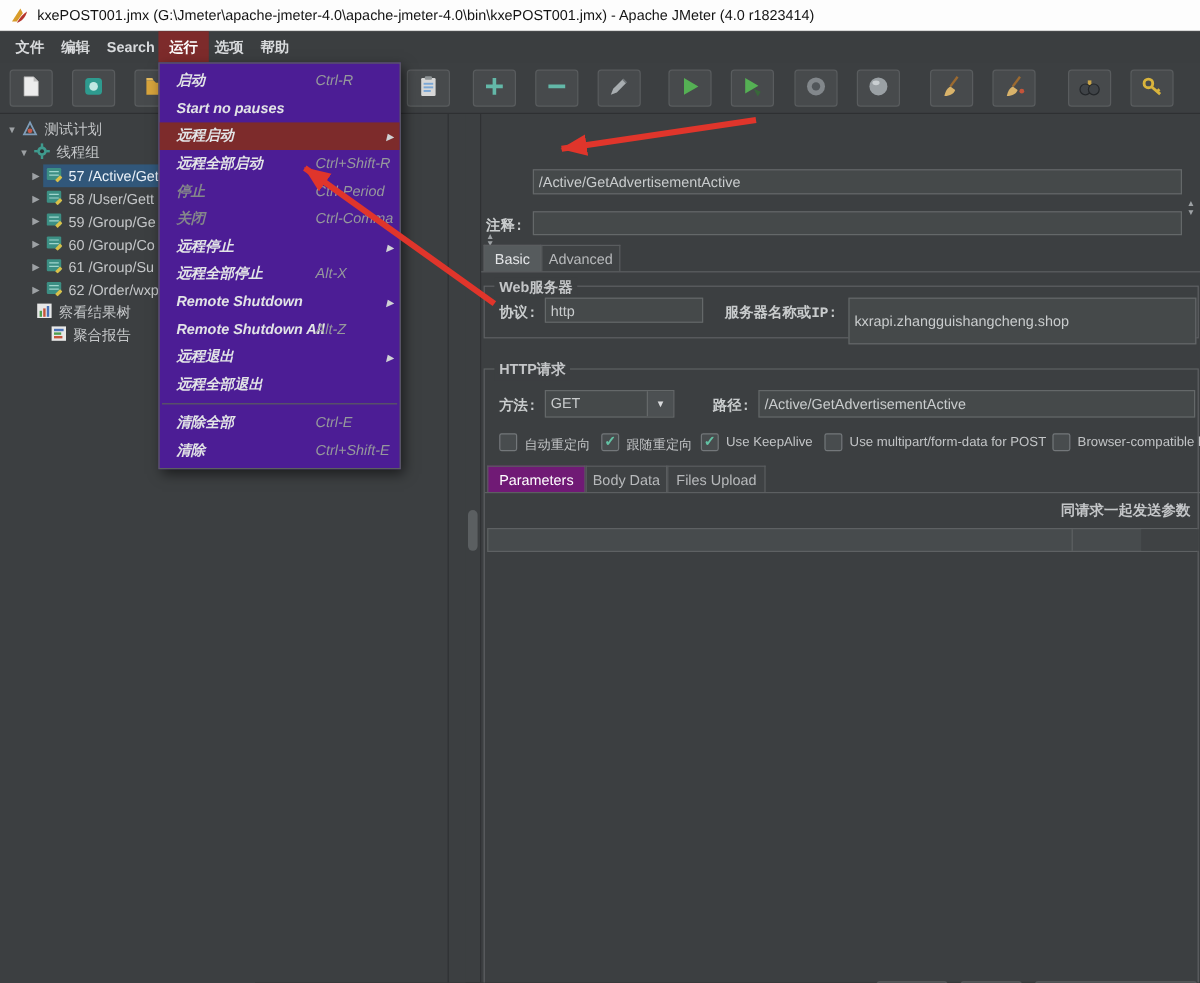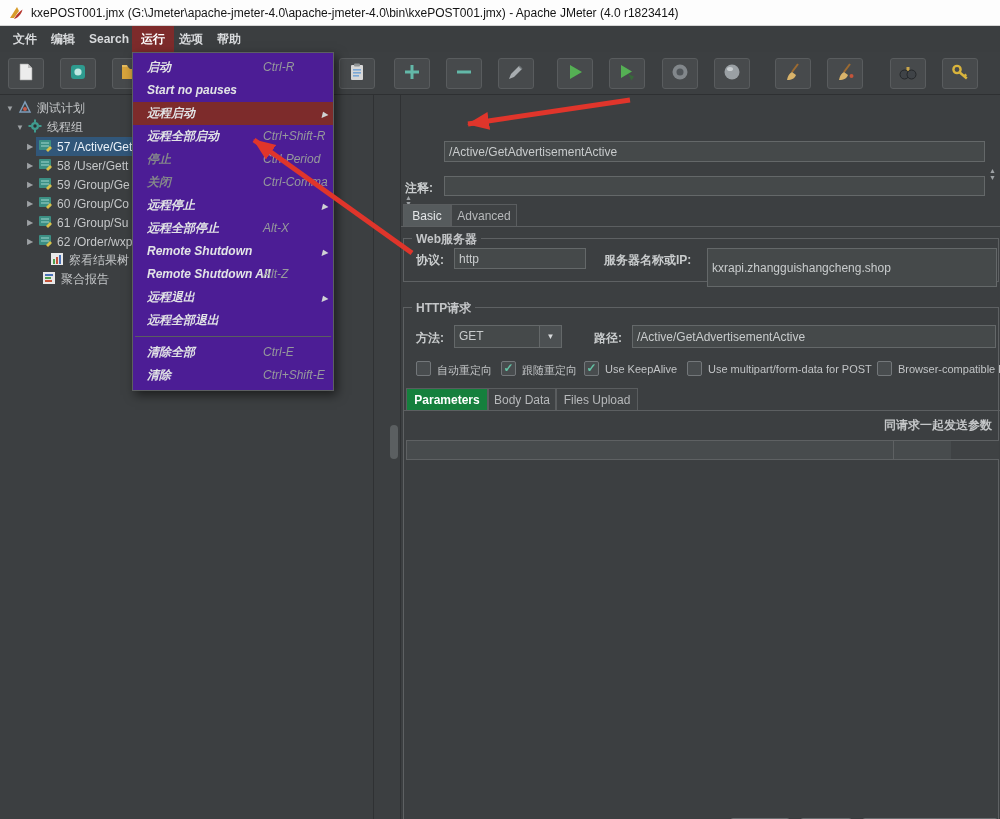--- a/index.html
+++ b/index.html
@@ -54,28 +54,28 @@
              border:1px solid #5c5f61; box-shadow:3px 4px 10px rgba(0,0,0,.55);
              z-index:55; padding:1px 0; }
   .sitem { height:24px; line-height:24px; padding:0 8px; font-weight:bold;
            color:#e6e8ea; white-space:nowrap; }
 
   
   .main { position:absolute; left:400px; top:95px; width:600px; height:724px;
           background:#3c3f41; border-left:1px solid #2f3133; }
   .fld { position:absolute; background:#45494a; border:1px solid #646869; color:#c9cccd;
          font-family:"Liberation Sans", sans-serif; font-size:12px; padding:0 4px; outline:none; }
-  .glabel { position:absolute; font-weight:bold; color:#c9cccd; white-space:nowrap; }
+  .glabel { position:absolute; font-weight:bold; color:#c9cccd; white-space:nowrap;font-family:Liberation Mono, monospace; }
   .grp { position:absolute; border:1px solid #5e6163; }
   .gt { position:absolute; left:8px; top:-8px; background:#3c3f41; padding:0 4px;
         font-weight:bold; color:#c4c6c8; }
   .tab { position:absolute; height:22px; line-height:22px; text-align:center;
          background:#3f4244; border:1px solid #5a5d5f; border-bottom:none; color:#b7b9bb; }
   .tab.on { background:#565b5d; color:#e4e6e8; }
-  .btab.on { background:#15803d; color:#ffffff;font-weight:bold; }
+  .btab.on { background:#701a75; color:#ffffff; }
   .cbbox { position:absolute; width:15px; height:15px; background:#484c4e;
            border:1px solid #73777a; border-radius:2px; text-align:center; line-height:13px; }
   .cbbox .check { color:#63c2a4; font-weight:bold; font-size:12px; }
   .cblab { position:absolute; font-size:11px; color:#c2c4c6; white-space:nowrap; }
   .btnx { position:absolute; height:24px; background:#474b4d; border:1px solid #6a6e70;
           border-radius:3px; color:#cdd0d2; font-weight:bold; font-size:12px;
           font-family:"Liberation Sans", sans-serif; }
   .combo-arrow { position:absolute; right:0; top:0; width:22px; height:21px; background:#4c5052;
                  border-left:1px solid #646869; text-align:center; line-height:21px;
                  font-size:8px; color:#d8dadc; }
@@ -292,21 +292,21 @@
       <span class="tw">▶</span>
       <span class="selwrap">
         <span><svg width="14" height="14" viewBox="0 0 14 14">
               <rect x="1" y="2" width="12" height="10" rx="1" fill="#3c8f84"></rect>
               <path d="M3 5h8M3 8h8" stroke="#9fd6cd" stroke-width="1"></path>
               <path d="M8 12l4-4 2 2-4 4z" fill="#d9c04a"></path>
             </svg></span>
         <span class="tlabel">62 /Order/wxp</span>
       </span>
     </div>
-    <div class="trow" style="left:48px; top:156px;text-align:center;">
+    <div class="trow" style="left:28px; top:156px;text-align:center;">
       <span class="selwrap">
         <span><svg width="14" height="14" viewBox="0 0 14 14">
               <rect x="1" y="1" width="12" height="12" fill="#e8e8e8"></rect>
               <rect x="3" y="7" width="2" height="5" fill="#4e9e4e"></rect>
               <rect x="6" y="5" width="2" height="7" fill="#c4543a"></rect>
               <rect x="9" y="3" width="2" height="9" fill="#4a72b8"></rect>
             </svg></span>
         <span class="tlabel">察看结果树</span>
       </span>
     </div>

